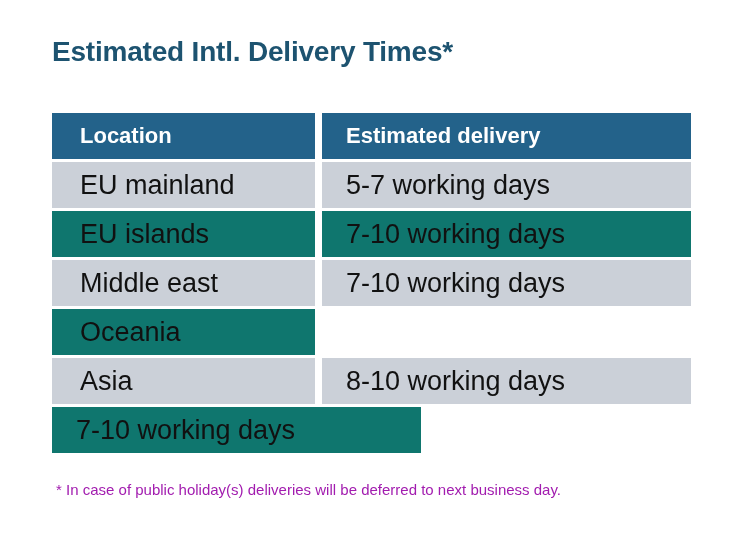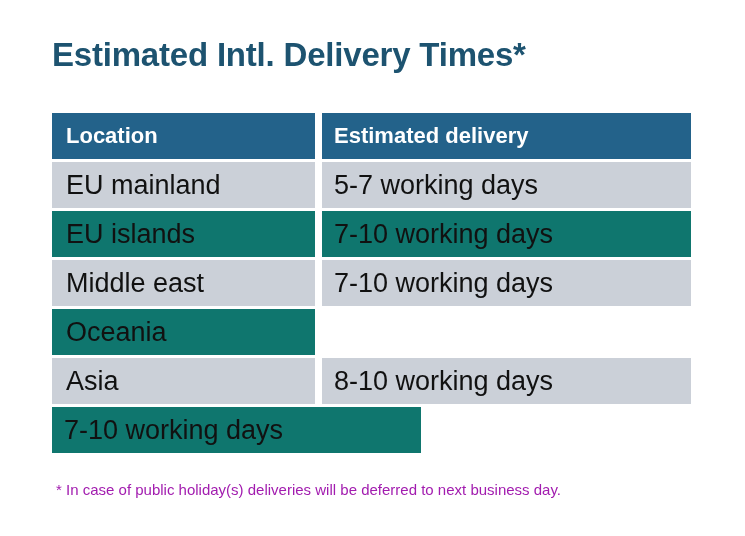--- a/index.html
+++ b/index.html
@@ -19,21 +19,21 @@
     width: 745px;
     height: 536px;
     background: #ffffff;
     box-sizing: border-box;
   }
 
   .page-title {
     position: absolute;
     left: 52px;
     top: 36px;
-    font-size: 33px;
+    font-size: 28px;
     font-weight: bold;
     color: #1d5370;
     letter-spacing: -0.2px;
     white-space: nowrap;
   }
 
   .delivery-table {
     position: absolute;
     left: 52px;
     top: 113px;
@@ -47,27 +47,27 @@
   }
 
   .cell {
     box-sizing: border-box;
     display: flex;
     align-items: center;
   }
 
   .cell-location {
     width: 263px;
-    padding-left: 14px;
+    padding-left: 28px;
     margin-right: 7px;
   }
 
   .cell-delivery {
     width: 369px;
-    padding-left: 12px;
+    padding-left: 24px;
   }
 
   .header-row .cell {
     background: #23628a;
     height: 46px;
     color: #ffffff;
     font-size: 22px;
     font-weight: bold;
   }
 

